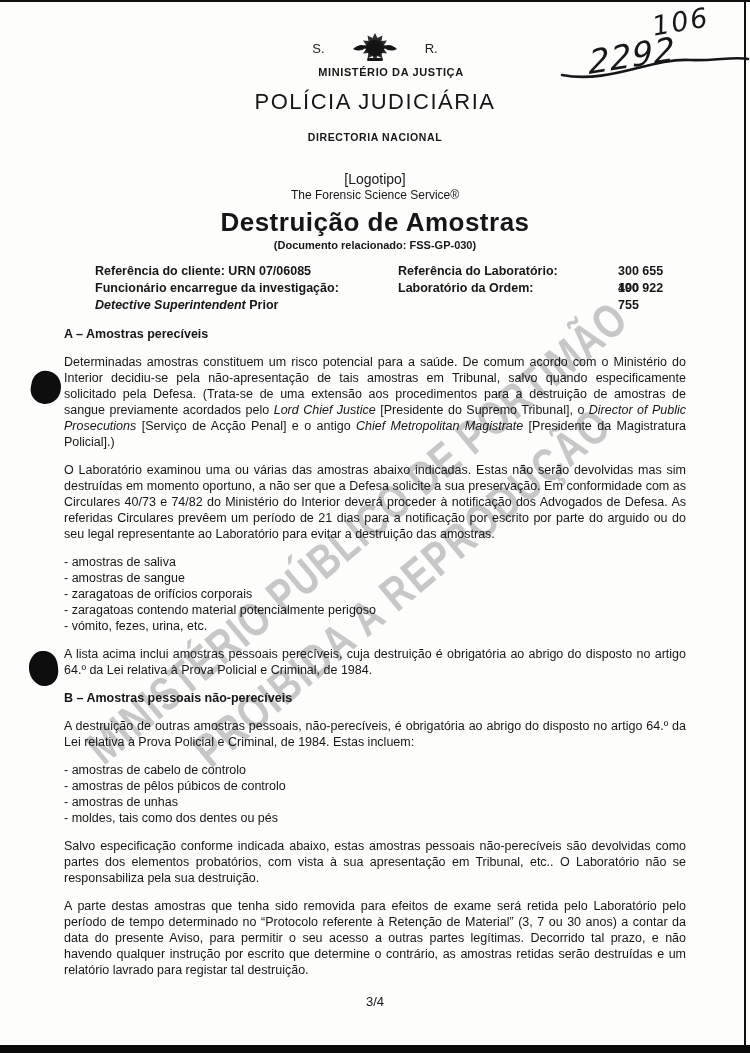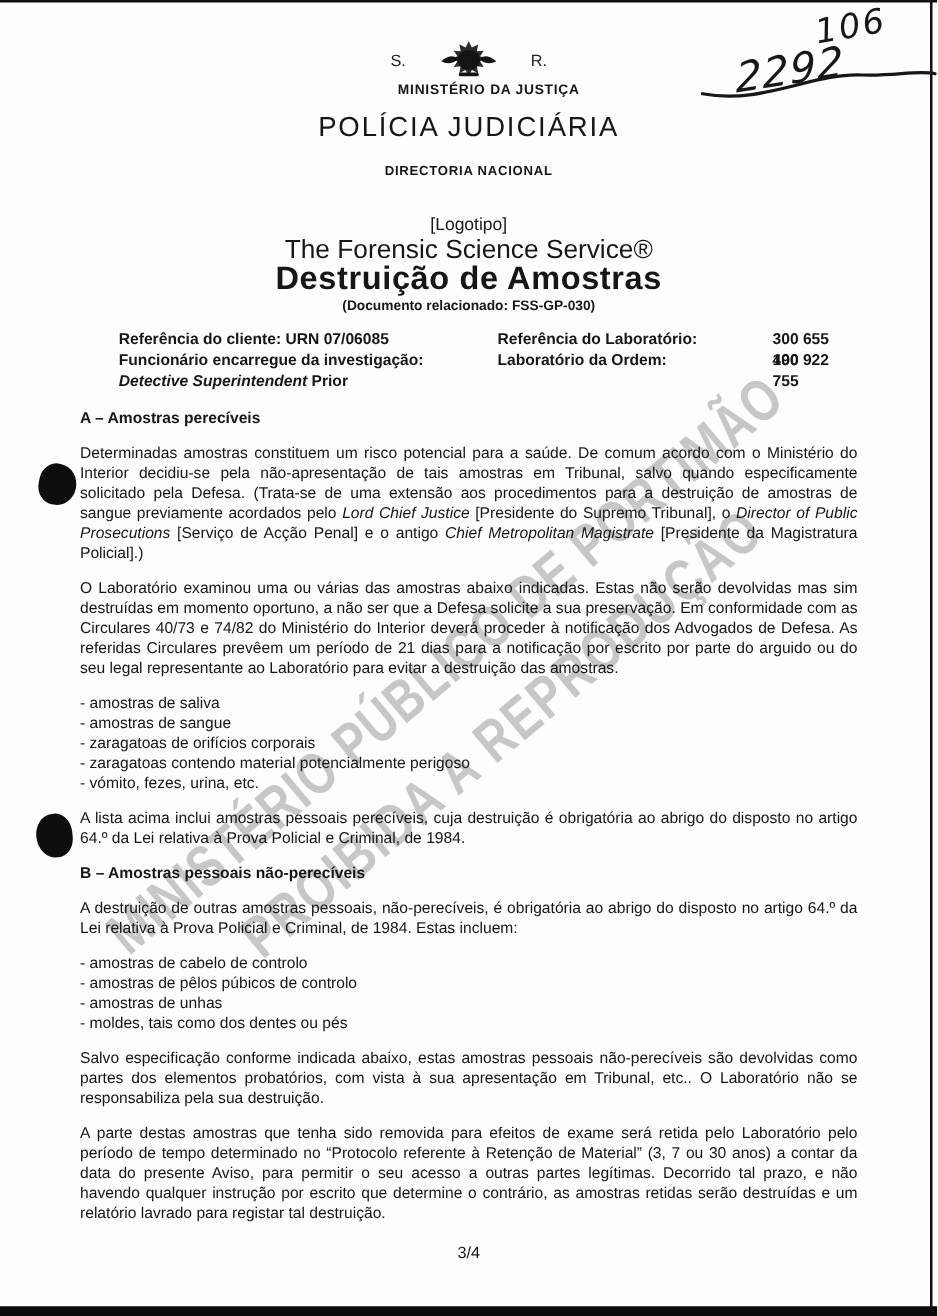--- a/index.html
+++ b/index.html
@@ -43,21 +43,21 @@
 
   
   .crest-row{position:absolute;left:0;top:32px;width:100%;display:flex;align-items:center;justify-content:center;gap:26px;}
   .crest-letter{font-size:13px;color:#222;}
   .ministry{position:absolute;left:0;top:66px;width:100%;text-align:center;font-size:11px;font-weight:bold;letter-spacing:0.6px;padding-left:16px;}
   .org{position:absolute;left:0;top:89px;width:100%;text-align:center;font-size:22px;letter-spacing:1.5px;}
   .directorate{position:absolute;left:0;top:131px;width:100%;text-align:center;font-size:10.5px;font-weight:bold;letter-spacing:0.6px;}
 
   
   .logotipo{position:absolute;left:0;top:171px;width:100%;text-align:center;font-size:14px;}
-  .service{position:absolute;left:0;top:188px;width:100%;text-align:center;font-size:21px;}
+  .service{position:absolute;left:0;top:188px;width:100%;text-align:center;font-size:12px;}
   .doc-title{position:absolute;left:0;top:207px;width:100%;text-align:center;font-size:26px;font-weight:bold;letter-spacing:0.5px;}
   .related{position:absolute;left:0;top:239px;width:100%;text-align:center;font-size:11px;font-weight:bold;}
 
   
   .refs{position:absolute;left:64px;top:263px;width:622px;font-size:12.5px;font-weight:bold;line-height:17px;}
   .refs .r-right-label{position:absolute;left:334px;}
   .refs .r-right-value{position:absolute;left:554px;}
   .refs .row{position:relative;padding-left:31px;}
   .officer-title{font-style:italic;}
 

